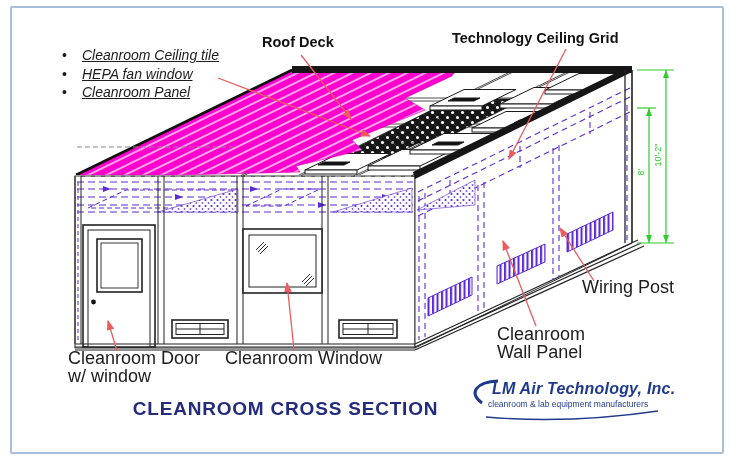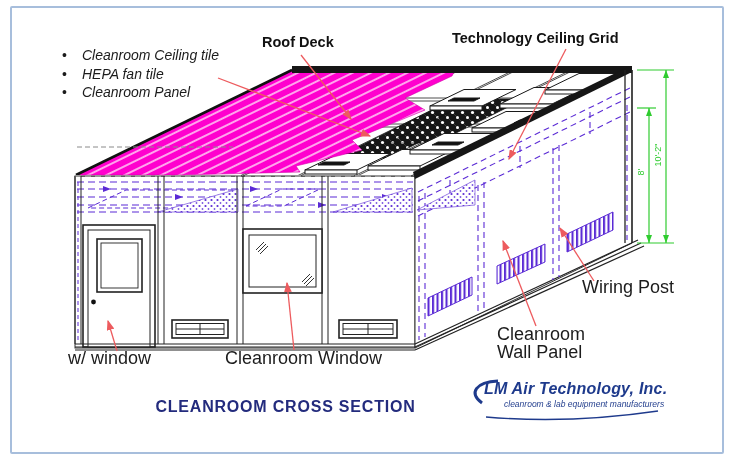--- a/index.html
+++ b/index.html
@@ -5,28 +5,28 @@
   html,body{margin:0;padding:0;background:#fff;}
   #stage{position:relative;width:742px;height:464px;background:#fff;overflow:hidden;
          font-family:"Liberation Sans",sans-serif;}
   #frame{position:absolute;left:10px;top:6px;width:710px;height:444px;
          border:2px solid #a7bedc;border-radius:2px;}
   svg{position:absolute;left:0;top:0;}
   .lbl{position:absolute;color:#1c1c1c;font-size:18px;line-height:18px;white-space:nowrap;}
   .lbl.bold{font-weight:bold;font-size:14.5px;color:#111;text-align:right;}
   .bullets{position:absolute;left:60px;top:46px;font-style:italic;font-size:14px;
            line-height:18.5px;color:#1c1c1c;}
-  .bullets .bi{position:relative;padding-left:22px;}
+  .bullets .bi{position:relative;padding-left:22px;text-decoration:underline;}
   .bullets .bi::before{content:"•";position:absolute;left:2px;top:0;font-style:normal;}
   #title{position:absolute;left:118px;top:398px;width:335px;text-align:center;
-         font-weight:bold;font-size:16px;letter-spacing:.8px;color:#232b7d;}
+         font-weight:bold;font-size:19px;letter-spacing:.8px;color:#232b7d;}
   #logo{position:absolute;left:468px;top:379px;width:235px;color:#1e3a8c;}
   #logo .co{font-weight:bold;font-style:italic;font-size:16px;letter-spacing:.2px;
-            margin-left:16px;line-height:20px;}
-  #logo .tag{font-style:italic;font-size:8.5px;margin-left:36px;line-height:10px;color:#26418f;}
+            margin-left:24px;line-height:20px;}
+  #logo .tag{font-size:8.5px;margin-left:20px;line-height:10px;color:#26418f;}
 </style>
 </head>
 <body>
 
 <div id="stage">
   <div id="frame"></div>
 
   <svg width="742" height="464" viewBox="0 0 742 464">
     <defs>
       <clipPath id="roofClip">
@@ -256,28 +256,29 @@
     </g>
 
     <g stroke="#1e3a8c" fill="none">
       <path d="M 498 381 C 476 382 468 393 482 403" stroke-width="3"></path>
       <path d="M 486 417 Q 570 424 658 411" stroke-width="1.4"></path>
     </g>
   </svg>
 
   <div class="bullets">
     <div class="bi">Cleanroom Ceiling tile</div>
-    <div class="bi">HEPA fan tile</div>
+    <div class="bi">HEPA fan window</div>
     <div class="bi">Cleanroom Panel</div>
   </div>
 
   <div class="lbl bold" style="left:262px;top:33px">Roof Deck</div>
   <div class="lbl bold" style="left:452px;top:29px">Technology Ceiling Grid</div>
 
   <div class="lbl" style="left:68px;top:349px">
+    <div>Cleanroom Door</div>
     <div>w/ window</div>
   </div>
   <div class="lbl" style="left:497px;top:325px">
     <div>Cleanroom</div>
     <div>Wall Panel</div>
   </div>
   <div class="lbl" style="left:225px;top:349px">Cleanroom Window</div>
   <div class="lbl" style="left:582px;top:278px">Wiring Post</div>
 
   <div id="title">CLEANROOM CROSS SECTION</div>

